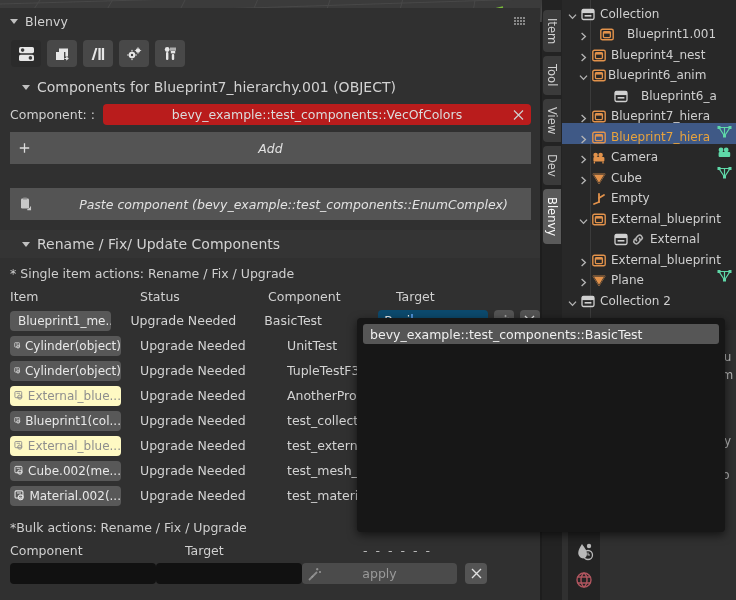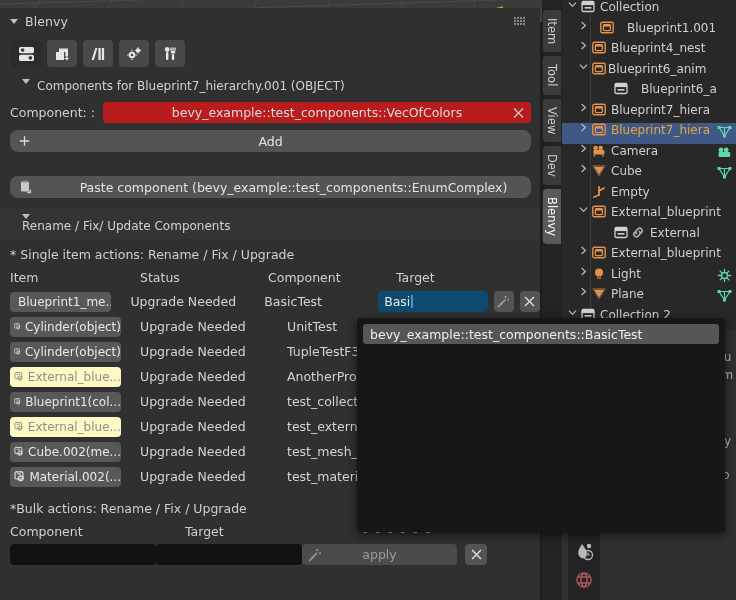--- a/index.html
+++ b/index.html
@@ -57,49 +57,49 @@
   }
   .toolbtn {
     width: 30px; height: 27px; border-radius: 4px;
     background: #484848;
     display: flex; align-items: center; justify-content: center;
   }
   .toolbtn.active { background: #2b2b2b; }
 
   
   .subpanel-header {
-    display: flex; align-items: flex-start;
+    display: flex; align-items: center;
     padding: 6px 0 6px 22px;
-    color: #d2d2d2; font-size: 12px;
-  }
-  .subpanel-header.shaded { background: #343434; flex-direction: column; }
+    color: #d2d2d2; font-size: 14px;
+  }
+  .subpanel-header.shaded { background: #343434; }
 
   .row-field {
     display: flex; align-items: center;
     padding: 3px 9px 3px 10px;
     gap: 8px;
   }
   .field-label { color: #d0d0d0; font-size: 12.5px; white-space: nowrap; }
   .text-field {
     flex: 1; height: 21px; background: #b91c1c; border-radius: 4px;
     display: flex; align-items: center; justify-content: center;
     position: relative;
     color: #dcdcdc; font-size: 12.5px;
   }
   .field-x {
     position: absolute; right: 7px; top: 50%; transform: translateY(-50%);
     width: 11px; height: 11px;
   }
 
   .wide-btn {
-    margin: 4px 9px 4px 10px; height: 22px; border-radius: 8px;
+    margin: 4px 9px 4px 10px; height: 32px; border-radius: 0;
     background: #545454;
     display: flex; align-items: center; justify-content: center;
     position: relative;
-    color: #e2e2e2; font-size: 12.5px;
+    color: #e2e2e2; font-size: 12.5px; font-style: italic;
   }
   .wide-btn .lead-icon {
     position: absolute; left: 9px; top: 50%; transform: translateY(-50%);
   }
 
   .note {
     padding: 8px 0 6px 10px; color: #cfcfcf; font-size: 12.5px;
   }
 
   
@@ -165,21 +165,21 @@
     padding: 8px 0;
   }
   .vtab.active { background: #5a5a5a; color: #fff; }
 
   
   .outliner {
     position: absolute; left: 562px; top: 0; width: 174px; height: 330px;
     background: #282828; overflow: hidden;
   }
   .ol-row {
-    display: flex; align-items: flex-start; height: 20.5px;
+    display: flex; align-items: flex-end; height: 20.5px;
     position: relative; white-space: nowrap;
   }
   .ol-row.selected { background: #3f5986; }
   .ol-label { color: #cfcfcf; font-size: 12px; }
   .ol-row.selected .ol-label { color: #e8a33d; }
   .ol-disc {
     width: 13px; flex: none; display: flex; align-items: center; justify-content: center;
   }
   .ol-icon { width: 17px; flex: none; display: flex; align-items: center; justify-content: center; }
   .ol-right {
@@ -458,42 +458,20 @@
             </svg>
           </span>
           <span class="ol-icon">
             <svg width="14" height="13" viewBox="0 0 14 13">
               <rect x="0.8" y="1.2" width="12.4" height="10.6" rx="1.6" fill="none" stroke="#e2924b" stroke-width="1.4"></rect>
               <rect x="3.4" y="3.6" width="7" height="6" rx="1" fill="none" stroke="#e2924b" stroke-width="1.3"></rect>
               <rect x="3.4" y="3.6" width="7" height="2" fill="#e2924b"></rect>
             </svg>
           </span>
           <span class="ol-label" style="margin-left: 4px;">External_blueprint</span>
-        </div>
-        <div class="ol-row" style="padding-left: 15px;">
-          <span class="ol-disc">
-            <svg width="9" height="9" viewBox="0 0 9 9">
-              <path d="M2.6 1 L6.4 4.5 L2.6 8" stroke="#b5b5b5" stroke-width="1.3" fill="none"></path>
-            </svg>
-          </span>
-          <span class="ol-icon">
-            <svg width="14" height="13" viewBox="0 0 14 13">
-              <circle cx="7" cy="5.4" r="4" fill="#e2924b"></circle>
-              <rect x="5" y="9" width="4" height="3" rx="1" fill="#e2924b"></rect>
-              <path d="M5.4 9.8 h3.2 M5.4 11 h3.2" stroke="#2b2b2b" stroke-width="0.8"></path>
-            </svg>
-          </span>
-          <span class="ol-label" style="margin-left: 4px;">Light</span>
-          <span class="ol-right"><svg width="15" height="14" viewBox="0 0 15 14">
-              <circle cx="7.5" cy="7" r="3" fill="none" stroke="#5fd8a8" stroke-width="1.4"></circle>
-              <g stroke="#5fd8a8" stroke-width="1.3" stroke-linecap="round">
-                <path d="M7.5 0.8 v2.1 M7.5 11.1 v2.1 M1.3 7 h2.1 M11.6 7 h2.1"></path>
-                <path d="M3.1 2.6 l1.5 1.5 M10.4 9.9 l1.5 1.5 M11.9 2.6 l-1.5 1.5 M4.6 9.9 l-1.5 1.5"></path>
-              </g>
-            </svg></span>
         </div>
         <div class="ol-row" style="padding-left: 15px;">
           <span class="ol-disc">
             <svg width="9" height="9" viewBox="0 0 9 9">
               <path d="M2.6 1 L6.4 4.5 L2.6 8" stroke="#b5b5b5" stroke-width="1.3" fill="none"></path>
             </svg>
           </span>
           <span class="ol-icon">
             <svg width="14" height="13" viewBox="0 0 14 13">
               <path d="M1.2 2.2 h11.6 L7 11.4 Z" fill="#e2924b" stroke="#e2924b" stroke-width="1.2" stroke-linejoin="round"></path>

